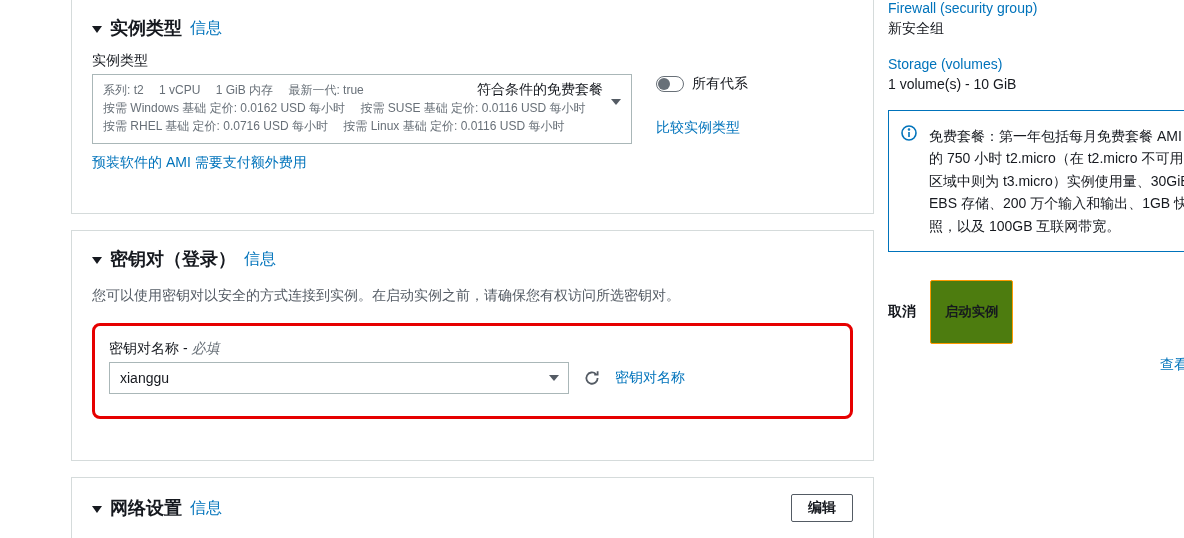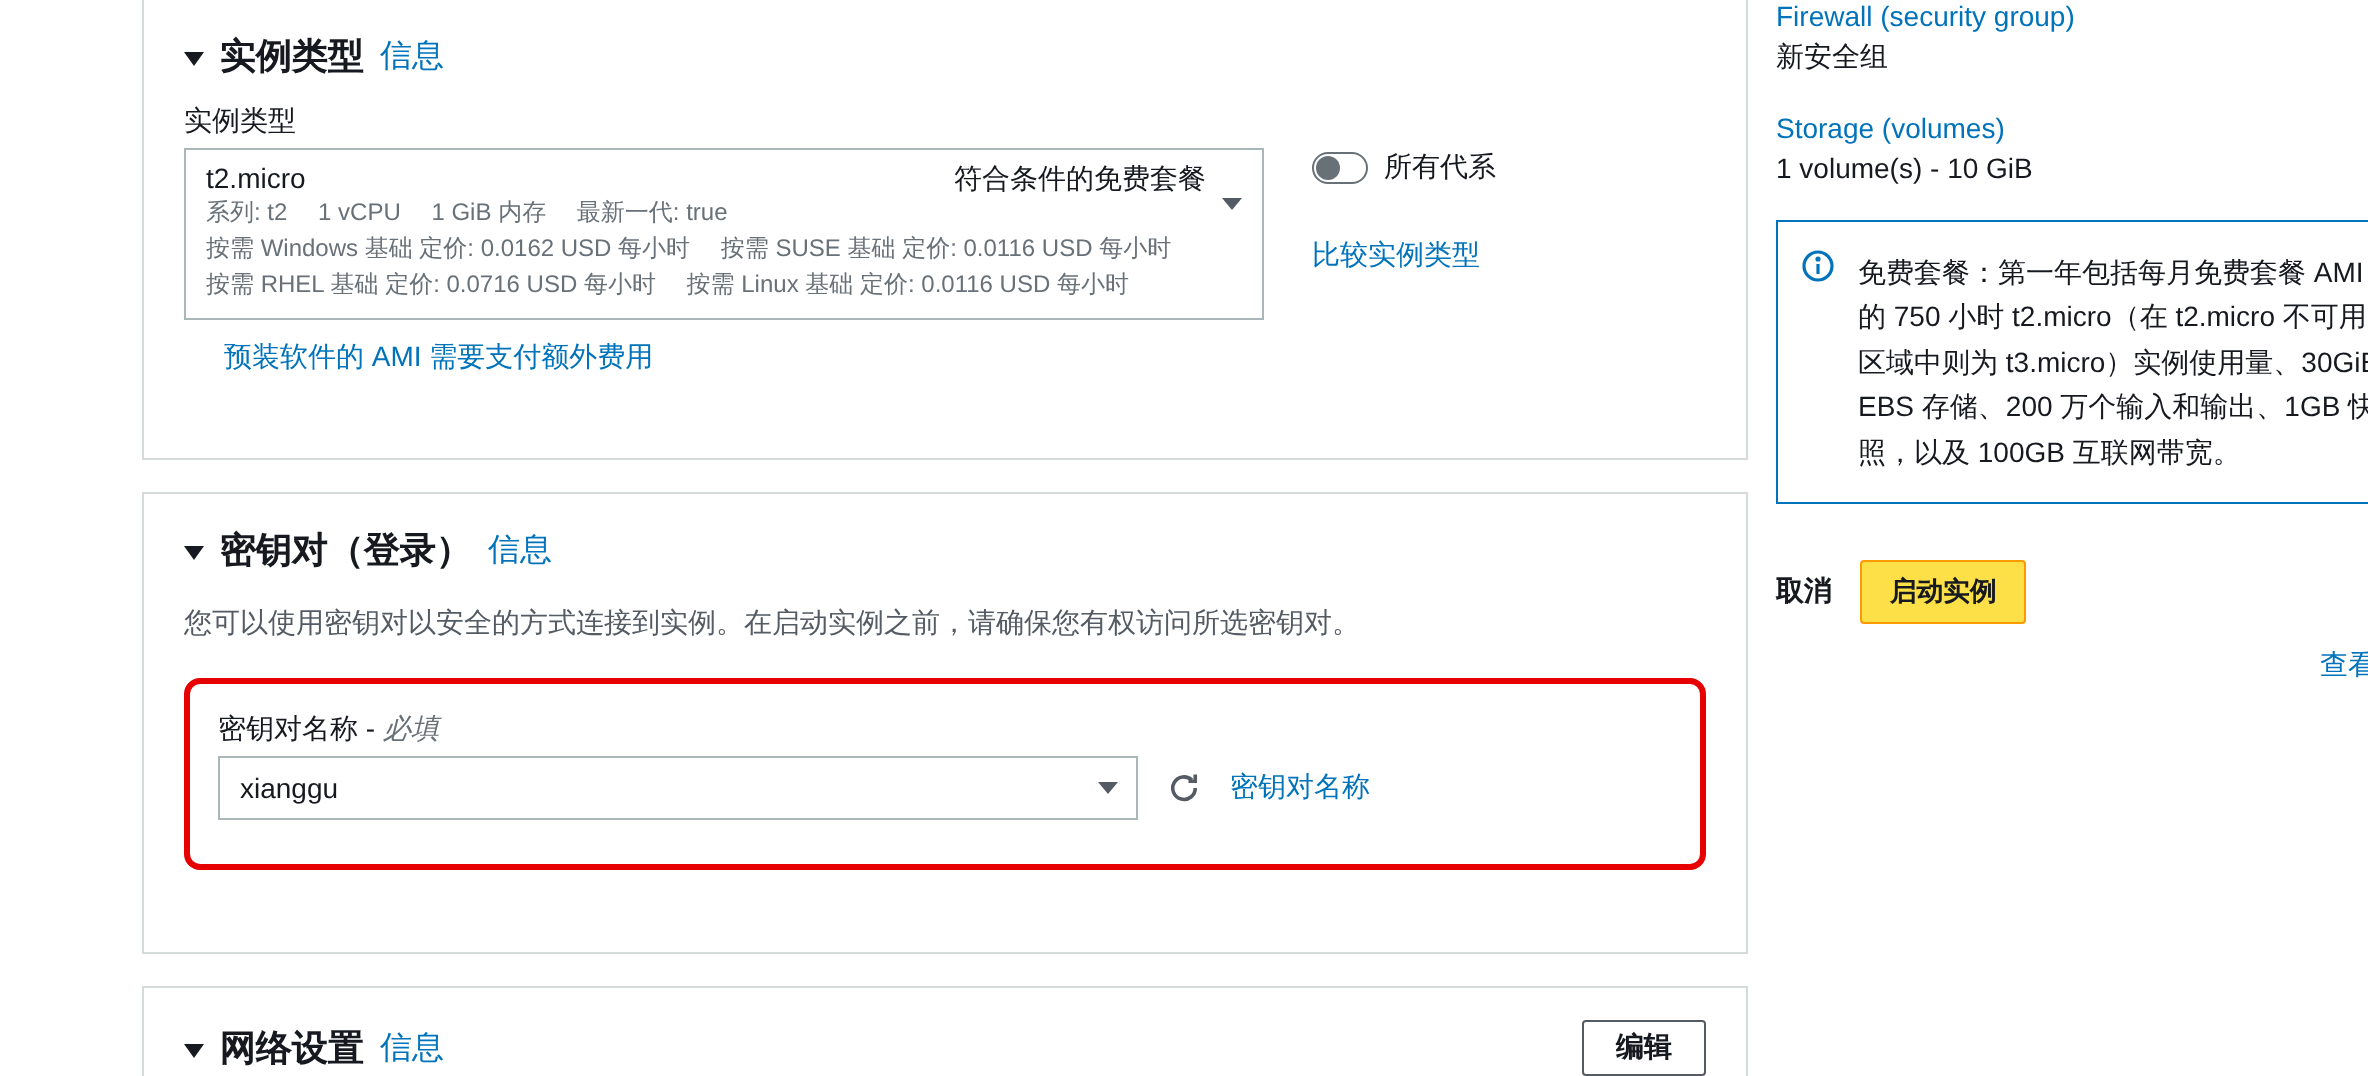--- a/index.html
+++ b/index.html
@@ -82,21 +82,21 @@
   .toggle-col { display: flex; flex-direction: column; gap: 26px; margin-top:1px;}
   .toggle-row { display: flex; align-items: center; gap: 8px; }
   .toggle {
     width: 28px; height: 16px; border-radius: 8px;
     border: 1px solid #687078; background: #fff; position: relative;
   }
   .toggle::after {
     content: ""; position: absolute; left: 1px; top: 1px;
     width: 12px; height: 12px; border-radius: 50%; background: #687078;
   }
-  .small-note { margin-top: 10px; margin-left: 20px; }
+  .small-note { margin-top: 10px; }
 
   .desc-text { color: #545b64; font-size: 14px; margin-top: 4px; }
 
   .keypair-box {
     border: 3px solid #e60000;
     border-radius: 8px;
     padding: 14px 14px 22px 14px;
     margin-top: 18px;
   }
   .kp-row { display: flex; align-items: center; gap: 14px; }
@@ -158,24 +158,24 @@
   }
   .info-box .strong { font-weight: 400; }
 
   .action-row {
     display: flex;
     gap: 14px;
     margin-top: 28px;
     align-items: center;
   }
   .launch-btn {
-    background: #fde047;
+    background: #4d7c0f;
     border: 1px solid #ff9900;
     color: #16191f;
-    padding: 6px 14px;
+    padding: 22px 14px;
     font-weight: 700;
     cursor: pointer;
     border-radius: 2px;
   }
   .cmd-link { text-align: right; margin-top: 12px; }
 
 </style>
 </head>
 <body>
 
@@ -185,21 +185,20 @@
     <div class="panel-header">
       <span class="caret"></span>
       <span>实例类型</span>
       <a class="link info-link">信息</a>
     </div>
     <div class="panel-body">
       <div class="field-label">实例类型</div>
       <div class="instance-row">
         <div class="instance-select">
           <span class="inst-badge">符合条件的免费套餐</span>
-          <div class="inst-name">t2.micro</div>
           <div class="inst-meta">
             <span>系列: t2</span>
             <span>1 vCPU</span>
             <span>1 GiB 内存</span>
             <span>最新一代: true</span>
           </div>
           <div class="inst-pricing">
             <span>按需 Windows 基础 定价: 0.0162 USD 每小时</span>
             <span>按需 SUSE 基础 定价: 0.0116 USD 每小时</span>
           </div>

